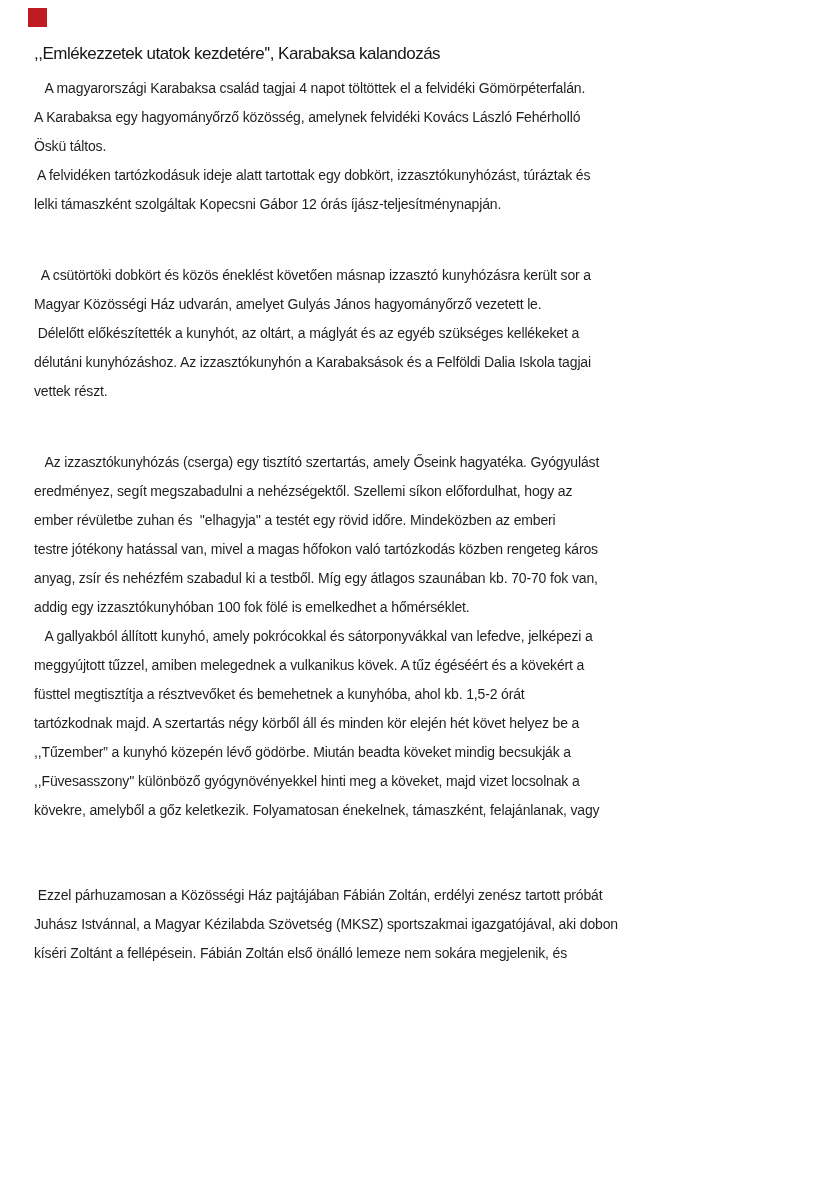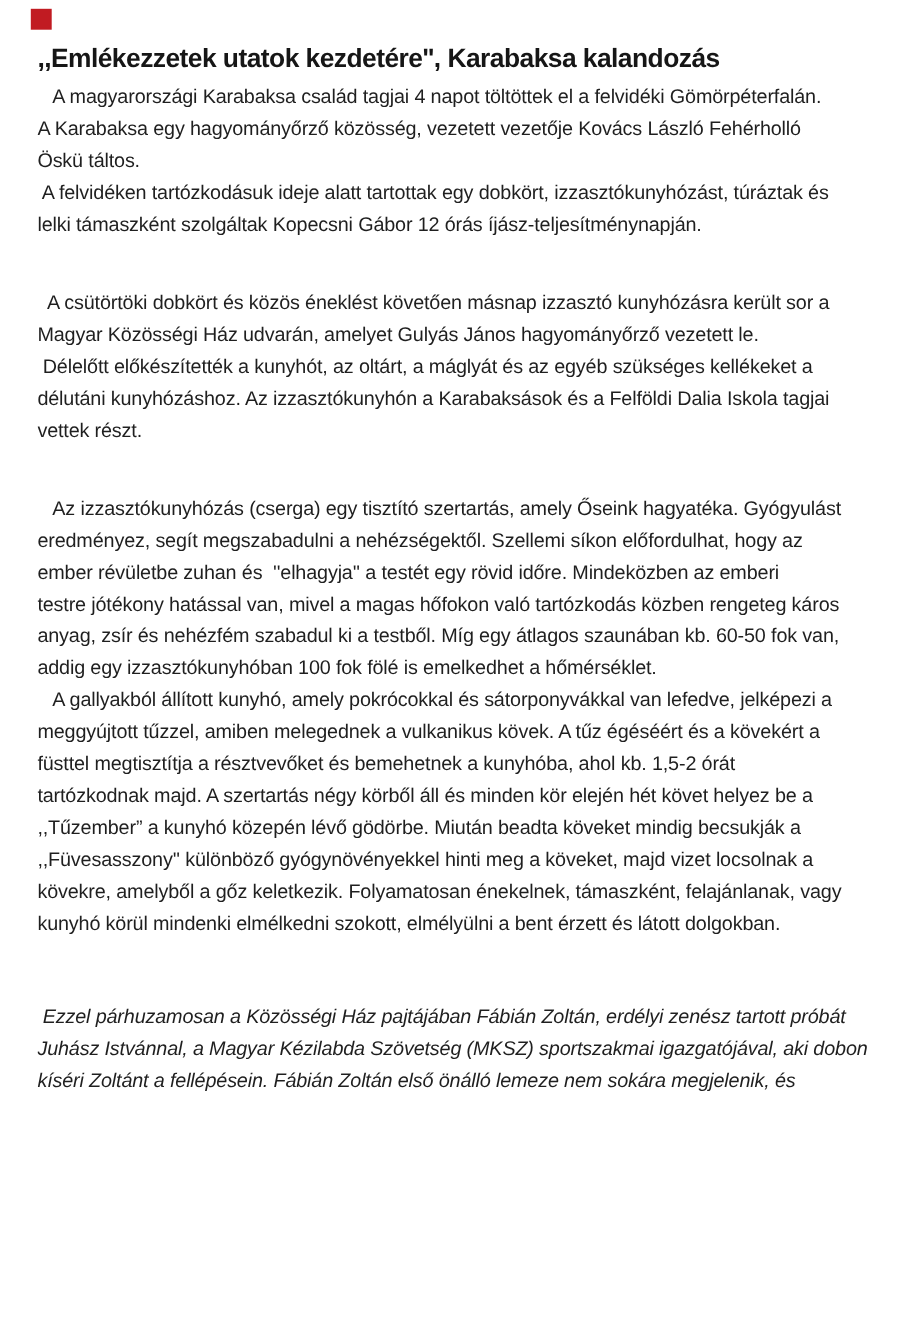--- a/index.html
+++ b/index.html
@@ -16,84 +16,83 @@
   .red-marker {
     position: absolute;
     left: 28px; top: 8px;
     width: 19px; height: 19px;
   }
   .content {
     padding: 33px 22px 0 34px;
   }
   h1.title {
     margin: 0;
-    font-size: 24px;
-    font-weight: 700;
+    font-size: 17px;
+    font-weight: 400;
     line-height: 41px;
     letter-spacing: -0.5px;
     color: #161616;
   }
   h1.title .tline { white-space: pre; }
   .para {
     margin: 0;
-    font-size: 18px;
+    font-size: 14px;
     line-height: 29px;
     letter-spacing: -0.15px;
   }
   .para .line { white-space: pre; overflow: hidden; }
   .mt-gap  { margin-top: 42px; }
-  .mt-big  { margin-top: 56px; font-style: italic; }
+  .mt-big  { margin-top: 56px; }
 </style>
 </head>
 <body>
 
 <div class="page">
 
   <div class="red-marker" style="background: rgb(193, 27, 34);"></div>
 
   <div class="content">
 
     <h1 class="title">
       <div class="tline">,,Emlékezzetek utatok kezdetére'', Karabaksa kalandozás</div>
     </h1>
 
     <div class="para">
       <div class="line">   A magyarországi Karabaksa család tagjai 4 napot töltöttek el a felvidéki Gömörpéterfalán.</div>
-      <div class="line">A Karabaksa egy hagyományőrző közösség, vezetett vezetője Kovács László Fehérholló</div>
+      <div class="line">A Karabaksa egy hagyományőrző közösség, amelynek felvidéki Kovács László Fehérholló</div>
       <div class="line">Öskü táltos.</div>
       <div class="line"> A felvidéken tartózkodásuk ideje alatt tartottak egy dobkört, izzasztókunyhózást, túráztak és</div>
       <div class="line">lelki támaszként szolgáltak Kopecsni Gábor 12 órás íjász-teljesítménynapján.</div>
     </div>
 
     <div class="para mt-gap">
       <div class="line">  A csütörtöki dobkört és közös éneklést követően másnap izzasztó kunyhózásra került sor a</div>
       <div class="line">Magyar Közösségi Ház udvarán, amelyet Gulyás János hagyományőrző vezetett le.</div>
       <div class="line"> Délelőtt előkészítették a kunyhót, az oltárt, a máglyát és az egyéb szükséges kellékeket a</div>
       <div class="line">délutáni kunyhózáshoz. Az izzasztókunyhón a Karabaksások és a Felföldi Dalia Iskola tagjai</div>
       <div class="line">vettek részt.</div>
     </div>
 
     <div class="para mt-gap">
       <div class="line">   Az izzasztókunyhózás (cserga) egy tisztító szertartás, amely Őseink hagyatéka. Gyógyulást</div>
       <div class="line">eredményez, segít megszabadulni a nehézségektől. Szellemi síkon előfordulhat, hogy az</div>
       <div class="line">ember révületbe zuhan és  ''elhagyja'' a testét egy rövid időre. Mindeközben az emberi</div>
       <div class="line">testre jótékony hatással van, mivel a magas hőfokon való tartózkodás közben rengeteg káros</div>
-      <div class="line">anyag, zsír és nehézfém szabadul ki a testből. Míg egy átlagos szaunában kb. 60-50 fok van,</div>
+      <div class="line">anyag, zsír és nehézfém szabadul ki a testből. Míg egy átlagos szaunában kb. 70-70 fok van,</div>
       <div class="line">addig egy izzasztókunyhóban 100 fok fölé is emelkedhet a hőmérséklet.</div>
     </div>
 
     <div class="para">
       <div class="line">   A gallyakból állított kunyhó, amely pokrócokkal és sátorponyvákkal van lefedve, jelképezi a</div>
       <div class="line">meggyújtott tűzzel, amiben melegednek a vulkanikus kövek. A tűz égéséért és a kövekért a</div>
       <div class="line">füsttel megtisztítja a résztvevőket és bemehetnek a kunyhóba, ahol kb. 1,5-2 órát</div>
       <div class="line">tartózkodnak majd. A szertartás négy körből áll és minden kör elején hét követ helyez be a</div>
       <div class="line">,,Tűzember” a kunyhó közepén lévő gödörbe. Miután beadta köveket mindig becsukják a</div>
       <div class="line">,,Füvesasszony'' különböző gyógynövényekkel hinti meg a köveket, majd vizet locsolnak a</div>
       <div class="line">kövekre, amelyből a gőz keletkezik. Folyamatosan énekelnek, támaszként, felajánlanak, vagy</div>
-      <div class="line">kunyhó körül mindenki elmélkedni szokott, elmélyülni a bent érzett és látott dolgokban.</div>
     </div>
 
     <div class="para mt-big">
       <div class="line"> Ezzel párhuzamosan a Közösségi Ház pajtájában Fábián Zoltán, erdélyi zenész tartott próbát</div>
       <div class="line">Juhász Istvánnal, a Magyar Kézilabda Szövetség (MKSZ) sportszakmai igazgatójával, aki dobon</div>
       <div class="line">kíséri Zoltánt a fellépésein. Fábián Zoltán első önálló lemeze nem sokára megjelenik, és</div>
     </div>
 
   </div>
 </div>

